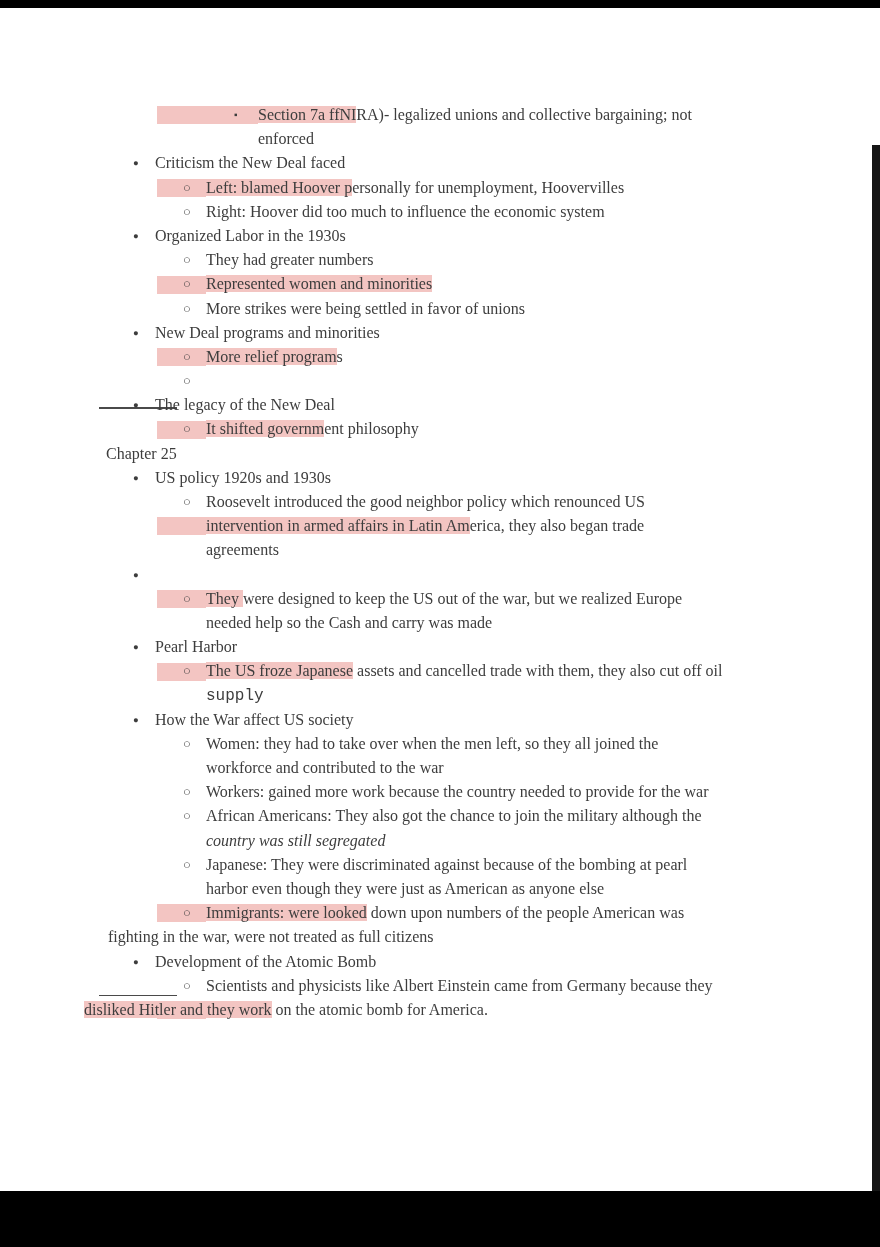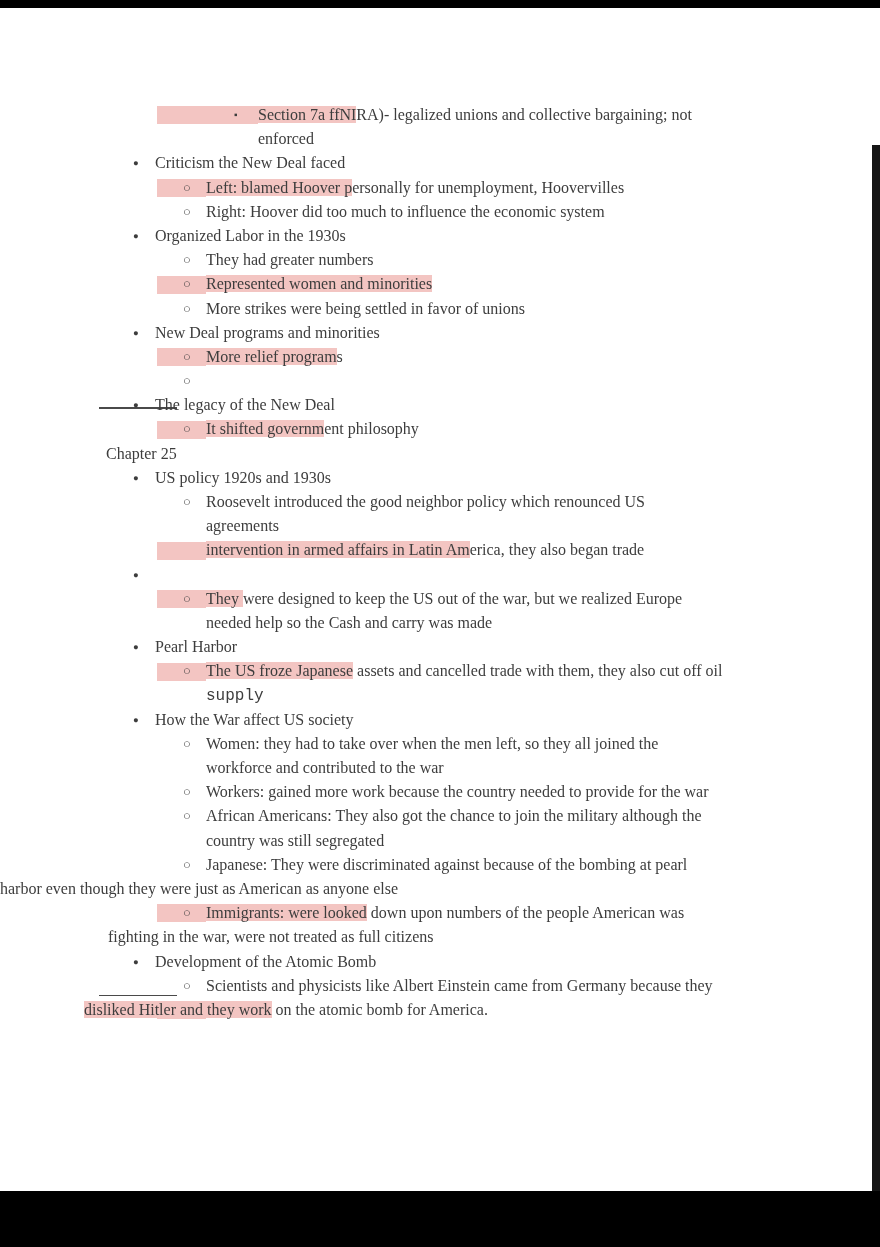--- a/index.html
+++ b/index.html
@@ -73,36 +73,36 @@
       <div class="line" style="padding-left: 206px;"><span class="lead-hl" style="left: 157px; width: 49px;"></span><span class="bullet b-circle" style="left: 183px;">○</span><span class="seg hl">Represented women and minorities</span></div>
       <div class="line" style="padding-left: 206px;"><span class="bullet b-circle" style="left: 183px;">○</span><span class="seg">More strikes were being settled in favor of unions</span></div>
       <div class="line" style="padding-left: 155px;"><span class="bullet b-disc" style="left: 133px;">●</span><span class="seg">New Deal programs and minorities</span></div>
       <div class="line" style="padding-left: 206px;"><span class="lead-hl" style="left: 157px; width: 49px;"></span><span class="bullet b-circle" style="left: 183px;">○</span><span class="seg hl">More relief program</span><span class="seg">s</span></div>
       <div class="line" style="padding-left: 206px;"><span class="bullet b-circle" style="left: 183px;">○</span></div>
       <div class="line" style="padding-left: 155px;"><span class="rule rule-mid"></span><span class="bullet b-disc" style="left: 133px;">●</span><span class="seg">The legacy of the New Deal</span></div>
       <div class="line" style="padding-left: 206px;"><span class="lead-hl" style="left: 157px; width: 49px;"></span><span class="bullet b-circle" style="left: 183px;">○</span><span class="seg hl">It shifted governm</span><span class="seg">ent philosophy</span></div>
       <div class="line" style="padding-left: 106px;"><span class="seg">Chapter 25</span></div>
       <div class="line" style="padding-left: 155px;"><span class="bullet b-disc" style="left: 133px;">●</span><span class="seg">US policy 1920s and 1930s</span></div>
       <div class="line" style="padding-left: 206px;"><span class="bullet b-circle" style="left: 183px;">○</span><span class="seg">Roosevelt introduced the good neighbor policy which renounced US</span></div>
+      <div class="line" style="padding-left: 206px;"><span class="lead-hl" style="left: 157px; width: 49px;"></span><span class="seg hl">intervention in armed affairs in Latin Am</span><span class="seg">erica, they also began trade</span></div>
       <div class="line" style="padding-left: 206px;"><span class="seg">agreements</span></div>
-      <div class="line" style="padding-left: 206px;"><span class="lead-hl" style="left: 157px; width: 49px;"></span><span class="seg hl">intervention in armed affairs in Latin Am</span><span class="seg">erica, they also began trade</span></div>
       <div class="line" style="padding-left: 155px;"><span class="bullet b-disc" style="left: 133px;">●</span></div>
       <div class="line" style="padding-left: 206px;"><span class="lead-hl" style="left: 157px; width: 49px;"></span><span class="bullet b-circle" style="left: 183px;">○</span><span class="seg hl">They </span><span class="seg">were designed to keep the US out of the war, but we realized Europe</span></div>
       <div class="line" style="padding-left: 206px;"><span class="seg">needed help so the Cash and carry was made</span></div>
       <div class="line" style="padding-left: 155px;"><span class="bullet b-disc" style="left: 133px;">●</span><span class="seg">Pearl Harbor</span></div>
       <div class="line" style="padding-left: 206px;"><span class="lead-hl" style="left: 157px; width: 49px;"></span><span class="bullet b-circle" style="left: 183px;">○</span><span class="seg hl">The US froze Japanese</span><span class="seg"> assets and cancelled trade with them, they also cut off oil</span></div>
       <div class="line" style="padding-left: 206px; font-family: Liberation Mono, monospace;"><span class="seg">supply</span></div>
       <div class="line" style="padding-left: 155px;"><span class="bullet b-disc" style="left: 133px;">●</span><span class="seg">How the War affect US society</span></div>
       <div class="line" style="padding-left: 206px;"><span class="bullet b-circle" style="left: 183px;">○</span><span class="seg">Women: they had to take over when the men left, so they all joined the</span></div>
       <div class="line" style="padding-left: 206px;"><span class="seg">workforce and contributed to the war</span></div>
       <div class="line" style="padding-left: 206px;"><span class="bullet b-circle" style="left: 183px;">○</span><span class="seg">Workers: gained more work because the country needed to provide for the war</span></div>
       <div class="line" style="padding-left: 206px;"><span class="bullet b-circle" style="left: 183px;">○</span><span class="seg">African Americans: They also got the chance to join the military although the</span></div>
-      <div class="line" style="padding-left: 206px;"><span class="seg">country was still segregated</span></div>
+      <div class="line" style="padding-left: 206px; font-style: italic;"><span class="seg">country was still segregated</span></div>
       <div class="line" style="padding-left: 206px;"><span class="bullet b-circle" style="left: 183px;">○</span><span class="seg">Japanese: They were discriminated against because of the bombing at pearl</span></div>
-      <div class="line" style=""><span class="seg">harbor even though they were just as American as anyone else</span></div>
+      <div class="line" style="padding-left: 206px;"><span class="seg">harbor even though they were just as American as anyone else</span></div>
       <div class="line" style="padding-left: 206px;"><span class="lead-hl" style="left: 157px; width: 49px;"></span><span class="bullet b-circle" style="left: 183px;">○</span><span class="seg hl">Immigrants: were looked</span><span class="seg"> down upon numbers of the people American was</span></div>
       <div class="line" style="padding-left: 108px;"><span class="seg">fighting in the war, were not treated as full citizens</span></div>
       <div class="line" style="padding-left: 155px;"><span class="bullet b-disc" style="left: 133px;">●</span><span class="seg">Development of the Atomic Bomb</span></div>
       <div class="line" style="padding-left: 206px;"><span class="rule rule-low"></span><span class="bullet b-circle" style="left: 183px;">○</span><span class="seg">Scientists and physicists like Albert Einstein came from Germany because they</span></div>
       <div class="line" style="padding-left: 84px;"><span class="lead-hl" style="left: 157px; width: 49px;"></span><span class="seg hl">disliked Hitler and they work</span><span class="seg"> on the atomic bomb for America.</span></div>
     </div>
   <div class="right-strip"></div>
   <div class="bottom-bar"></div>
 </div>
 

